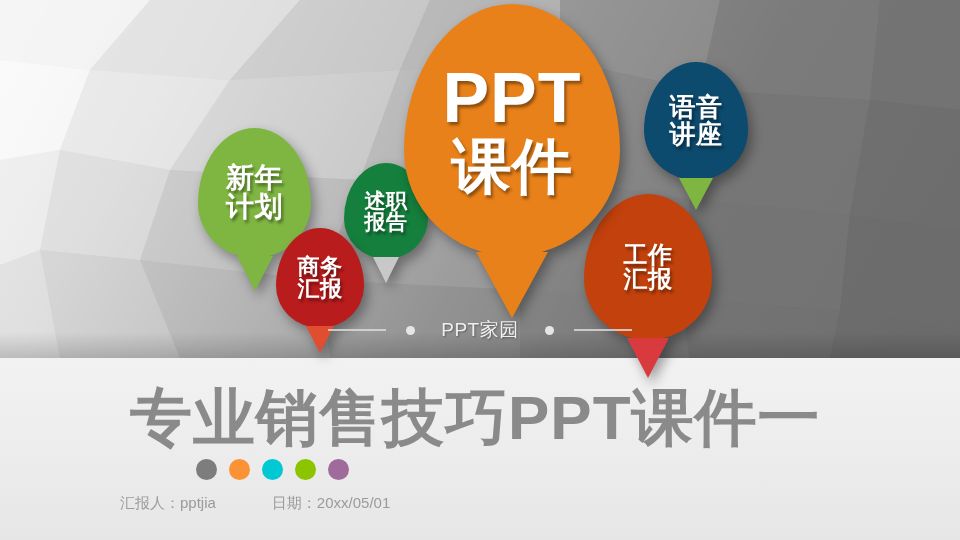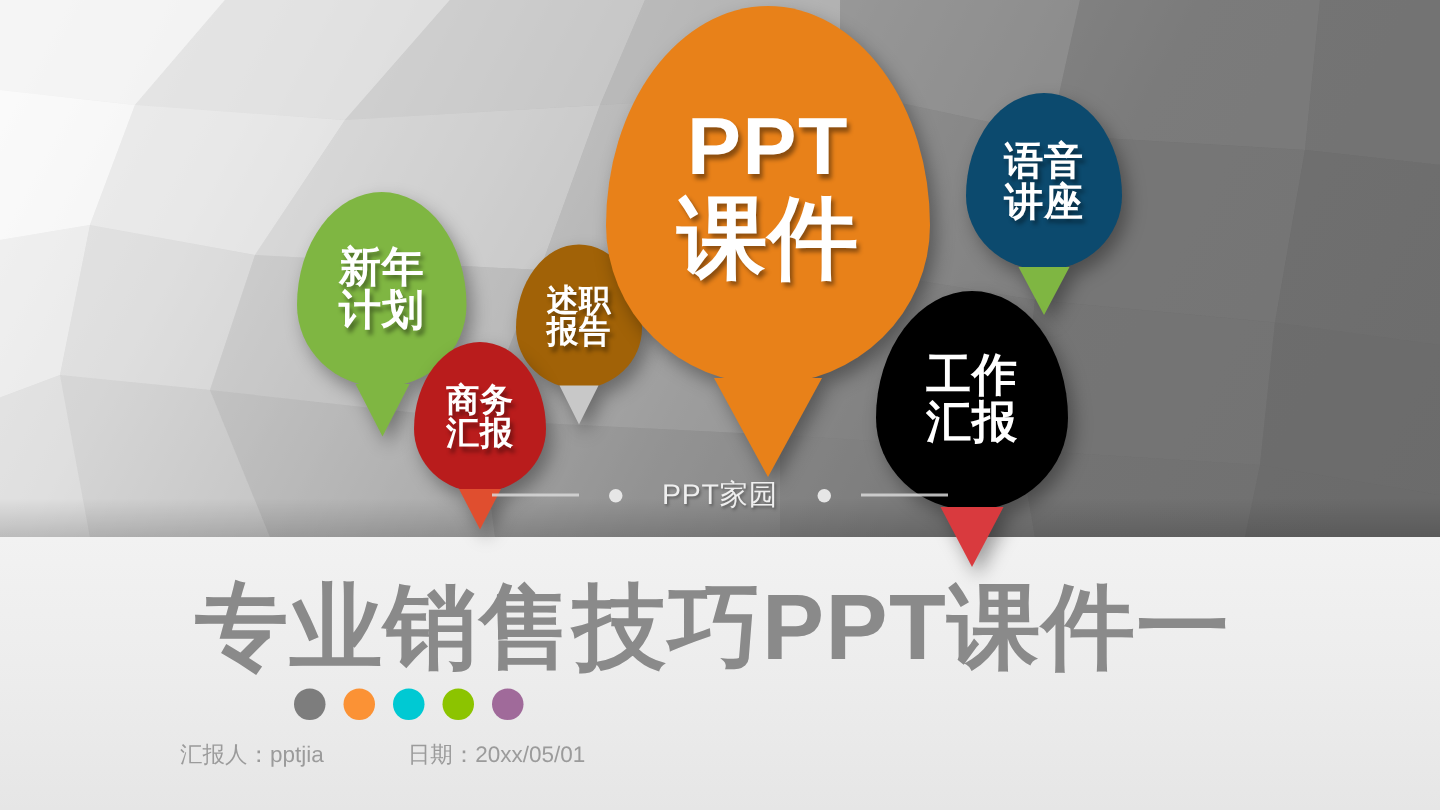--- a/index.html
+++ b/index.html
@@ -22,39 +22,39 @@
        justify-content:center;color:#fff;font-weight:bold;line-height:1.02;
        text-align:center;letter-spacing:.5px;
        border-radius:50% 50% 50% 50%/58% 58% 42% 42%;
        filter:drop-shadow(4px 6px 6px rgba(0,0,0,.35));}
   .pin::after{content:"";position:absolute;left:50%;transform:translateX(-50%);
        bottom:-1px;width:0;height:0;border-style:solid;}
   .pin span{display:block;text-shadow:2px 3px 3px rgba(0,0,0,.4);}
 
   .pin-ppt{left:404px;top:4px;width:216px;height:252px;background:#e88119;font-size:52px;z-index:7;}
   .pin-ppt::after{bottom:-62px;border-width:66px 36px 0 36px;border-color:#e88119 transparent transparent transparent;}
-  .pin-ppt .l1{font-size:54px;letter-spacing:1px;margin-bottom:2px;}
+  .pin-ppt .l1{font-size:70px;letter-spacing:1px;margin-bottom:2px;}
   .pin-ppt .l2{font-size:60px;}
 
   .pin-blue{left:272px;top:28px;width:122px;height:140px;background:#4bb0de;font-size:29px;z-index:6;}
   .pin-blue::after{bottom:-36px;border-width:38px 20px 0 20px;border-color:#4bb0de transparent transparent transparent;}
 
   .pin-green1{left:198px;top:128px;width:113px;height:130px;background:#7fb642;font-size:28px;z-index:5;}
   .pin-green1::after{bottom:-33px;border-width:35px 18px 0 18px;border-color:#7fb642 transparent transparent transparent;}
 
-  .pin-gray{left:344px;top:163px;width:84px;height:96px;background:#a16207;font-size:21px;z-index:4;}
+  .pin-gray{left:344px;top:163px;width:84px;height:96px;background:#15803d;font-size:21px;z-index:4;}
   .pin-gray::after{bottom:-24px;border-width:26px 13px 0 13px;border-color:#c8c8c8 transparent transparent transparent;}
 
   .pin-verm{left:276px;top:228px;width:88px;height:100px;background:#b91c1c;font-size:22px;z-index:5;}
   .pin-verm::after{bottom:-25px;border-width:27px 14px 0 14px;border-color:#e04e2f transparent transparent transparent;}
 
   .pin-green2{left:644px;top:62px;width:104px;height:118px;background:#0c4a6e;font-size:26px;z-index:5;}
   .pin-green2::after{bottom:-30px;border-width:32px 17px 0 17px;border-color:#7fb642 transparent transparent transparent;}
 
-  .pin-red{left:584px;top:194px;width:128px;height:146px;background:#000000;font-size:30px;z-index:6;}
+  .pin-red{left:584px;top:194px;width:128px;height:146px;background:#c2410c;font-size:24px;z-index:6;}
   .pin-red::after{bottom:-38px;border-width:40px 21px 0 21px;border-color:#d93a3e transparent transparent transparent;}
 
   
   .brand{position:absolute;left:0;top:316px;width:960px;height:28px;z-index:9;
          display:flex;align-items:center;justify-content:center;gap:20px;}
   .brand .rule{width:58px;height:2px;background:#d8d8d8;opacity:.85;}
   .brand .dot{width:9px;height:9px;border-radius:50%;background:#e6e6e6;}
   .brand .name{color:#efefef;font-size:19px;letter-spacing:.5px;
                 text-shadow:1px 1px 2px rgba(0,0,0,.35);padding:0 6px;}
 

